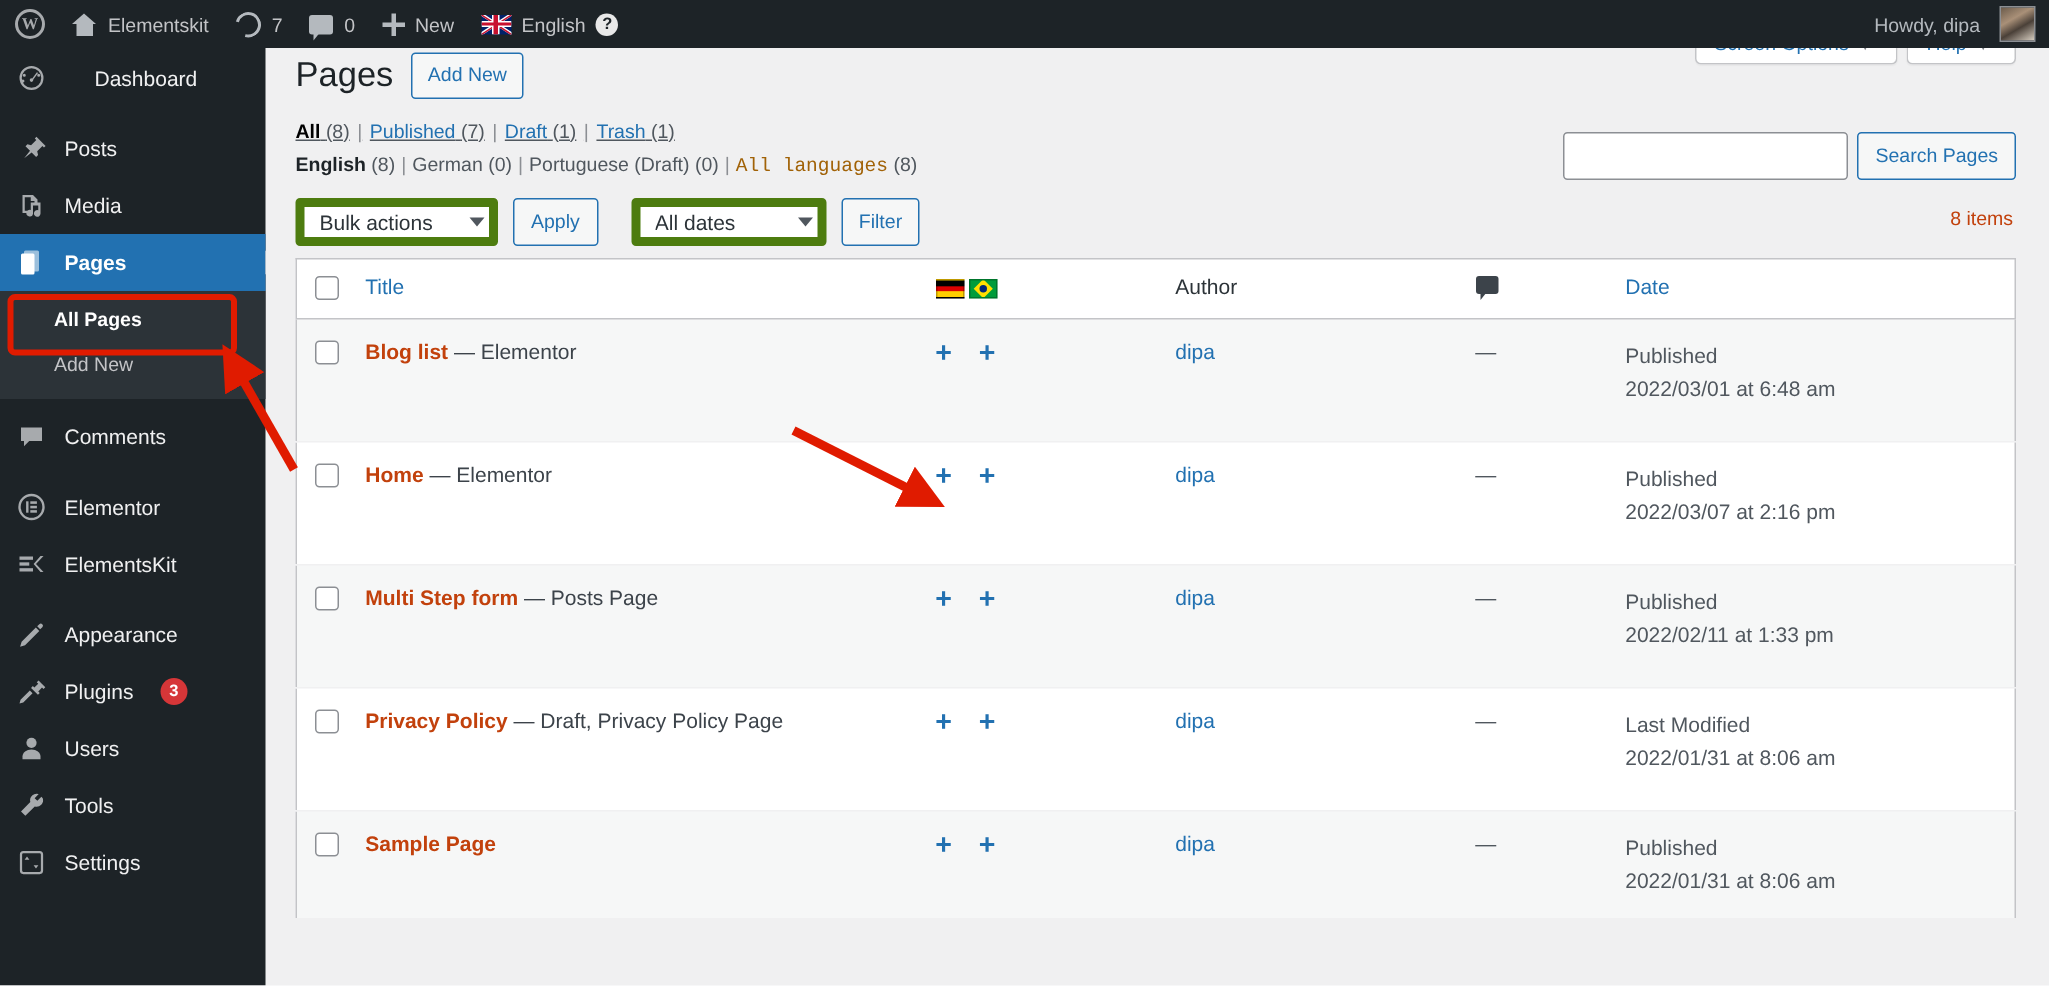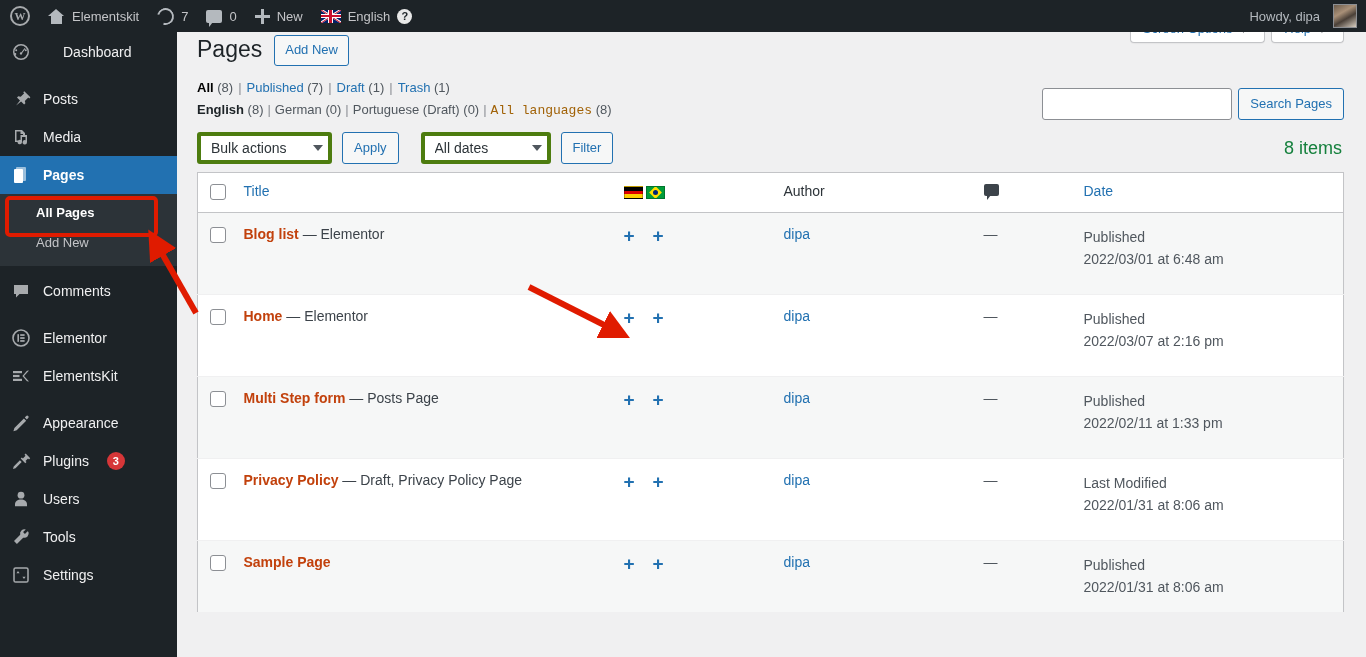--- a/index.html
+++ b/index.html
@@ -167,36 +167,36 @@
   .page-title-action {
     background: #f6f7f7; border: 1px solid #2271b1;
     color: #2271b1; border-radius: 3px;
     font-size: 13px; padding: 4px 10px 5px;
     line-height: 1.5;
   }
   .subsubsub {
     list-style: none; margin: 14px 0 0 0; padding: 0;
     font-size: 13px; color: #50575e;
   }
-  .subsubsub li { display: inline; }
+  .subsubsub li { display: inline; text-decoration: underline; }
   .subsubsub a { color: #2271b1; text-decoration: none; }
   .subsubsub a.current { color: #000; font-weight: 600; }
   .subsubsub .cnt { color: #50575e; }
   .subsubsub .sep { color: #8c8f94; margin: 0 5px; }
   .langrow { margin-top: 7px; font-size: 13px; }
   .langrow .cur { color: #1d2327; font-weight: 600; }
   .langrow a { color: #a16207; text-decoration: none; font-family: Liberation Mono, monospace; }
   .langrow .plain { color: #50575e; }
   .langrow .sep { color: #8c8f94; margin: 0 4px; }
 
   .tablenav { margin-top: 14px; height: 36px; position: relative; }
   .actions-left { display: flex; align-items: center; gap: 10px; }
   .wp-select {
     appearance: none; -webkit-appearance: none;
-    background: #fff; border: 4px solid #4d7c0f; border-radius: 3px;
+    background: #fff; border: 6px solid #4d7c0f; border-radius: 3px;
     color: #2c3338; font-size: 14px;
     height: 32px; padding: 0 30px 0 10px;
     font-family: "Liberation Sans", sans-serif;
     position: relative;
   }
   .select-wrap { position: relative; display: inline-block; }
   .select-wrap .chev {
     position: absolute; right: 10px; top: 50%; margin-top: -3px;
     width: 9px; height: 6px; pointer-events: none;
   }
@@ -215,21 +215,21 @@
     display: flex; gap: 6px; align-items: center;
   }
   .search-input {
     width: 190px; height: 32px;
     border: 1px solid #8c8f94; border-radius: 3px;
     background: #fff; padding: 0 8px; font-size: 14px;
     color: #2c3338; font-family: "Liberation Sans", sans-serif;
   }
   .displaying-num {
     position: absolute; right: 2px; top: 6px;
-    font-size: 18px; color: #15803d;
+    font-size: 13px; color: #c2410c;
   }
 
   
   table.wp-list-table {
     width: 100%; border-collapse: collapse;
     background: #fff; border: 1px solid #c3c4c7;
     margin-top: 4px;
     box-shadow: 0 1px 1px rgba(0,0,0,.04);
     table-layout: fixed;
   }

